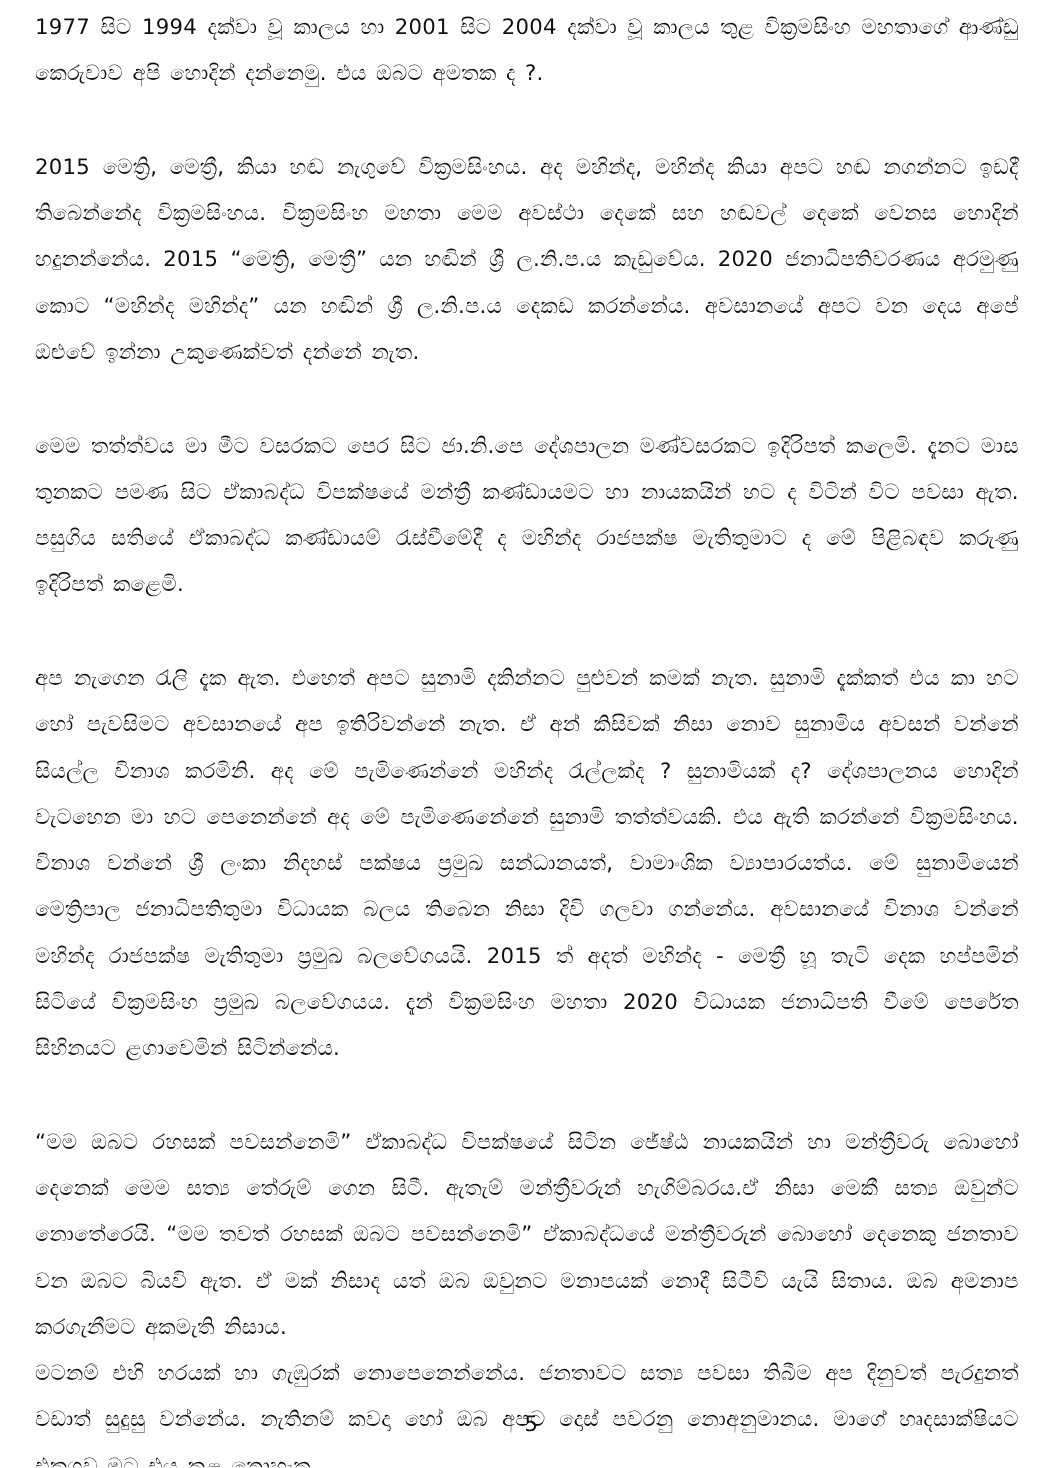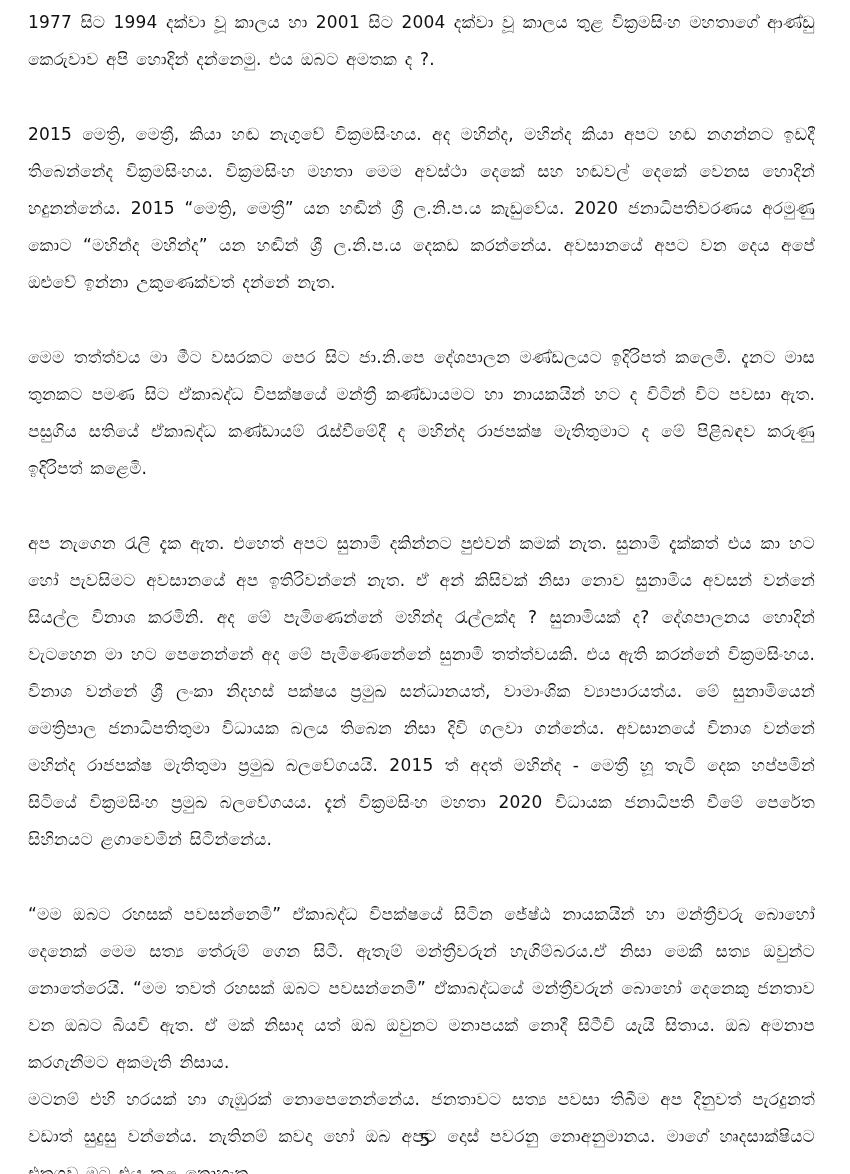--- a/index.html
+++ b/index.html
@@ -44,20 +44,20 @@
     font-family: "DejaVu Sans", sans-serif;
   }
 </style>
 </head>
 <body>
 
 <div class="page">
   <div class="doc-body">
     <p>1977 සිට 1994 දක්වා වූ කාලය හා 2001 සිට 2004 දක්වා වූ කාලය තුළ වික්‍රමසිංහ මහතාගේ ආණ්ඩු කෙරුවාව අපි හොදින් දන්නෙමු. එය ඔබට අමතක ද ?.</p>
     <p>2015 මෙත්‍රි, මෙත්‍රී, කියා හඬ නැගුවේ වික්‍රමසිංහය. අද මහින්ද, මහින්ද කියා අපට හඬ නගන්නට ඉඩදී තිබෙන්නේද වික්‍රමසිංහය. වික්‍රමසිංහ මහතා මෙම අවස්ථා දෙකේ සහ හඬවල් දෙකේ වෙනස හොදින් හදුනන්නේය. 2015 “මෙත්‍රි, මෙත්‍රී” යන හඬින් ශ්‍රී ල.නි.ප.ය කැඩුවේය. 2020 ජනාධිපතිවරණය අරමුණු කොට “මහින්ද මහින්ද” යන හඬින් ශ්‍රී ල.නි.ප.ය දෙකඩ කරන්නේය. අවසානයේ අපට වන දෙය අපේ ඔළුවේ ඉන්නා උකුණෙක්වත් දන්නේ නැත.</p>
-    <p>මෙම තත්ත්වය මා මීට වසරකට පෙර සිට ජා.නි.පෙ දේශපාලන මණ්ඩලයට ඉදිරිපත් කලෙමි. දැනට මාස තුනකට පමණ සිට ඒකාබද්ධ විපක්ෂයේ මන්ත්‍රී කණ්ඩායමට හා නායකයින් හට ද විටින් විට පවසා ඇත. පසුගිය සතියේ ඒකාබද්ධ කණ්ඩායම් රැස්වීමේදී ද මහින්ද රාජපක්ෂ මැතිතුමාට ද මේ පිළිබඳව කරුණු ඉදිරිපත් කළෙමි.</p>
+    <p>මෙම තත්ත්වය මා මීට වසරකට පෙර සිට ජා.නි.පෙ දේශපාලන මණ්වසරකට ඉදිරිපත් කලෙමි. දැනට මාස තුනකට පමණ සිට ඒකාබද්ධ විපක්ෂයේ මන්ත්‍රී කණ්ඩායමට හා නායකයින් හට ද විටින් විට පවසා ඇත. පසුගිය සතියේ ඒකාබද්ධ කණ්ඩායම් රැස්වීමේදී ද මහින්ද රාජපක්ෂ මැතිතුමාට ද මේ පිළිබඳව කරුණු ඉදිරිපත් කළෙමි.</p>
     <p>අප නැගෙන රැලි දැක ඇත. එහෙත් අපට සුනාමි දකින්නට පුළුවන් කමක් නැත. සුනාමි දැක්කත් එය කා හට හෝ පැවසිමට අවසානයේ අප ඉතිරිවන්නේ නැත. ඒ අන් කිසිවක් නිසා නොව සුනාමිය අවසන් වන්නේ සියල්ල විනාශ කරමිනි. අද මේ පැමිණෙන්නේ මහින්ද රැල්ලක්ද ? සුනාමියක් ද? දේශපාලනය හොදින් වැටහෙන මා හට පෙනෙන්නේ අද මේ පැමිණෙනේනේ සුනාමි තත්ත්වයකි.  එය ඇති කරන්නේ වික්‍රමසිංහය. විනාශ වන්නේ ශ්‍රී ලංකා නිදහස් පක්ෂය ප්‍රමුඛ සන්ධානයත්, වාමාංශික ව්‍යාපාරයත්ය. මේ සුනාමියෙන් මෙත්‍රිපාල ජනාධිපතිතුමා විධායක බලය තිබෙන නිසා දිවි ගලවා ගන්නේය. අවසානයේ විනාශ වන්නේ මහින්ද රාජපක්ෂ මැතිතුමා ප්‍රමුඛ බලවේගයයි. 2015 ත් අදත් මහින්ද - මෙත්‍රී හූ තැටි දෙක හප්පමින් සිටියේ වික්‍රමසිංහ ප්‍රමුඛ බලවේගයය. දැන් වික්‍රමසිංහ මහතා 2020 විධායක ජනාධිපති වීමේ පෙරේත සිහිනයට ළගාවෙමින් සිටින්නේය.</p>
     <p class="no-gap">“මම ඔබට රහසක් පවසන්නෙමි” ඒකාබද්ධ විපක්ෂයේ සිටින ජේෂ්ඨ නායකයින් හා මන්ත්‍රීවරු බොහෝ දෙනෙක් මෙම සත්‍ය තේරුම් ගෙන සිටී. ඇතැම් මන්ත්‍රීවරුන් හැගිම්බරය.ඒ නිසා මෙකී සත්‍ය ඔවුන්ට නොතේරෙයි. “මම තවත් රහසක් ඔබට පවසන්නෙමි” ඒකාබද්ධයේ මන්ත්‍රීවරුන් බොහෝ දෙනෙකු ජනතාව වන ඔබට බියවි ඇත. ඒ මක් නිසාද යත් ඔබ ඔවුනට මනාපයක් නොදී සිටීවි යැයි සිතාය. ඔබ අමනාප කරගැනීමට අකමැති නිසාය.</p>
     <p class="tight-above">මටනම් එහි හරයක් හා ගැඹුරක් නොපෙනෙන්නේය. ජනතාවට සත්‍ය පවසා තිබීම අප දිනුවත් පැරදුනත් වඩාත් සුදුසු වන්නේය. නැතිනම් කවදා හෝ ඔබ අපට දොස් පවරනු නොඅනුමානය. මාගේ හෘදසාක්ෂියට එකගව  මට එය කළ නොහැක.</p>
 
   </div>
   <div class="page-number">5</div>
 </div>
 
 </body></html>

